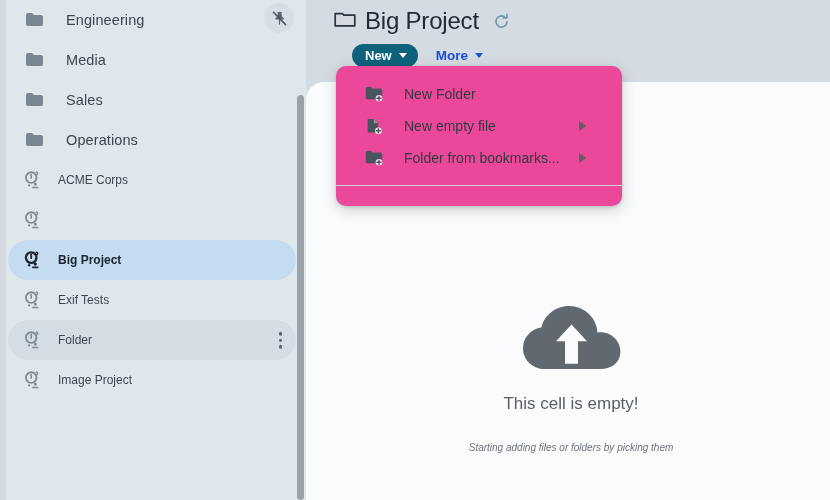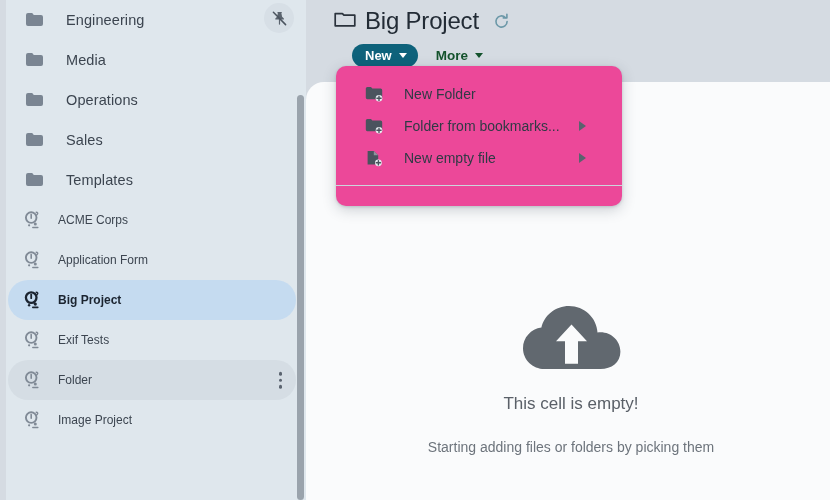--- a/index.html
+++ b/index.html
@@ -109,21 +109,21 @@
     display: flex; align-items: center; gap: 14px;
   }
   .btn-new {
     background: #0e627b; color: #ffffff;
     height: 23px; padding: 0 11px 0 13px;
     border-radius: 12px;
     display: flex; align-items: center; gap: 7px;
     font-size: 13px; font-weight: 700;
   }
   .btn-more {
-    color: #14532d; font-size: 13.5px; font-weight: 700;
+    color: #1d4ed8; font-size: 13.5px; font-weight: 700;
     display: flex; align-items: center; gap: 7px;
     padding: 0 4px;
   }
   .caret-down {
     width: 0; height: 0;
     border-left: 4px solid transparent;
     border-right: 4px solid transparent;
     border-top: 5px solid currentColor;
     display: block;
   }
@@ -139,22 +139,22 @@
   .empty-state {
     position: absolute; left: 0; right: 0; top: 218px;
     display: flex; flex-direction: column; align-items: center;
   }
   .empty-title {
     margin-top: 18px;
     font-size: 17px; color: #5a6068;
   }
   .empty-sub {
     margin-top: 22px;
-    font-size: 14px; color: #6d747c;
-    text-align: left; line-height: 23px;
+    font-size: 10px; color: #6d747c;
+    text-align: left; line-height: 23px; font-style: italic;
   }
 
   
   #menu {
     position: absolute; left: 330px; top: 66px;
     width: 286px;
     background: #ec4899;
     border-radius: 10px;
     box-shadow: 0 4px 14px rgba(40,55,70,.22), 0 1px 3px rgba(40,55,70,.18);
     padding: 12px 0 12px 0;
@@ -207,40 +207,32 @@
         </span>
         <span class="flabel">Media</span>
       </div>
 
       <div class="folder-row">
         <span class="ficon">
           <svg width="19" height="16" viewBox="0 0 19 16">
               <path d="M1 3a2 2 0 0 1 2-2h4.2l1.6 1.9H16a2 2 0 0 1 2 2v7.2a2 2 0 0 1-2 2H3a2 2 0 0 1-2-2z" fill="#7a8592"></path>
             </svg>
         </span>
-        <span class="flabel">Operations</span>
+        <span class="flabel">Sales</span>
       </div>
 
       <div class="folder-row">
         <span class="ficon">
           <svg width="19" height="16" viewBox="0 0 19 16">
               <path d="M1 3a2 2 0 0 1 2-2h4.2l1.6 1.9H16a2 2 0 0 1 2 2v7.2a2 2 0 0 1-2 2H3a2 2 0 0 1-2-2z" fill="#7a8592"></path>
             </svg>
         </span>
-        <span class="flabel">Sales</span>
-      </div>
-
-      <div class="folder-row">
-        <span class="ficon">
-          <svg width="19" height="16" viewBox="0 0 19 16">
-              <path d="M1 3a2 2 0 0 1 2-2h4.2l1.6 1.9H16a2 2 0 0 1 2 2v7.2a2 2 0 0 1-2 2H3a2 2 0 0 1-2-2z" fill="#7a8592"></path>
-            </svg>
-        </span>
-        <span class="flabel">Templates</span>
-      </div>
+        <span class="flabel">Operations</span>
+      </div>
+
 
 
       <div class="cell-row">
         <span class="cicon">
           <svg width="20" height="20" viewBox="0 0 20 20">
               <circle cx="8.2" cy="7.6" r="5.3" fill="none" stroke="#808a96" stroke-width="1.9"></circle>
               <path d="M8.2 4.6v3.6" stroke="#808a96" stroke-width="1.6" stroke-linecap="round"></path>
               <path d="M13.2 2.2c1.4 0 1.9 1 1.2 1.9l-1 1.3" fill="none" stroke="#808a96" stroke-width="1.4" stroke-linecap="round"></path>
               <circle cx="6.1" cy="15.3" r="1.1" fill="#808a96"></circle>
               <circle cx="12.3" cy="14.1" r="1.5" fill="#808a96"></circle>
@@ -254,21 +246,20 @@
         <span class="cicon">
           <svg width="20" height="20" viewBox="0 0 20 20">
               <circle cx="8.2" cy="7.6" r="5.3" fill="none" stroke="#808a96" stroke-width="1.9"></circle>
               <path d="M8.2 4.6v3.6" stroke="#808a96" stroke-width="1.6" stroke-linecap="round"></path>
               <path d="M13.2 2.2c1.4 0 1.9 1 1.2 1.9l-1 1.3" fill="none" stroke="#808a96" stroke-width="1.4" stroke-linecap="round"></path>
               <circle cx="6.1" cy="15.3" r="1.1" fill="#808a96"></circle>
               <circle cx="12.3" cy="14.1" r="1.5" fill="#808a96"></circle>
               <path d="M9.8 17.4h5" stroke="#808a96" stroke-width="1.5" stroke-linecap="round"></path>
             </svg>
         </span>
-        <span class="clabel">Application Form</span>
       </div>
 
       <div class="cell-row selected">
         <span class="cicon">
           <svg width="20" height="20" viewBox="0 0 20 20">
               <circle cx="8.2" cy="7.6" r="5.3" fill="none" stroke="#1b2430" stroke-width="2.3"></circle>
               <path d="M8.2 4.6v3.6" stroke="#1b2430" stroke-width="1.8" stroke-linecap="round"></path>
               <path d="M13.2 2.2c1.4 0 1.9 1 1.2 1.9l-1 1.3" fill="none" stroke="#1b2430" stroke-width="1.5" stroke-linecap="round"></path>
               <circle cx="6.1" cy="15.3" r="1.2" fill="#1b2430"></circle>
               <circle cx="12.3" cy="14.1" r="1.6" fill="#1b2430"></circle>
@@ -388,45 +379,45 @@
 
     <div class="menu-item">
       <span class="micon">
         <svg width="18" height="16" viewBox="0 0 18 16">
           <path d="M0.8 2.6a1.6 1.6 0 0 1 1.6-1.6h3.6l1.3 1.6h8.3a1.6 1.6 0 0 1 1.6 1.6v7.4a1.6 1.6 0 0 1-1.6 1.6H2.4a1.6 1.6 0 0 1-1.6-1.6z" fill="#4a535e"></path>
           <circle cx="14" cy="12.3" r="3.3" fill="#e6ecf0"></circle>
           <path d="M14 10.2v4.2M11.9 12.3h4.2" stroke="#4a535e" stroke-width="1.4" stroke-linecap="round"></path>
         </svg>
       </span>
       <span class="mlabel">New Folder</span>
-    </div>
-
-    <div class="menu-item">
-      <span class="micon">
-        <svg width="18" height="16" viewBox="0 0 18 16">
-          <path d="M0.8 2.6a1.6 1.6 0 0 1 1.6-1.6h3.6l1.3 1.6h8.3a1.6 1.6 0 0 1 1.6 1.6v7.4a1.6 1.6 0 0 1-1.6 1.6H2.4a1.6 1.6 0 0 1-1.6-1.6z" fill="#4a535e"></path>
-          <circle cx="14" cy="12.3" r="3.3" fill="#e6ecf0"></circle>
-          <path d="M14 10.2v4.2M11.9 12.3h4.2" stroke="#4a535e" stroke-width="1.4" stroke-linecap="round"></path>
-        </svg>
-      </span>
-      <span class="mlabel">Folder from bookmarks...</span>
-      <span class="submenu-arrow"></span>
     </div>
 
     <div class="menu-item">
       <span class="micon">
         <svg width="18" height="17" viewBox="0 0 18 17">
           <path d="M2.6 1h6.2l4.4 4.3v9.3H2.6z" fill="#4a535e"></path>
           <path d="M8.8 1v4.3h4.4" fill="#8d959e"></path>
           <circle cx="13.4" cy="12.8" r="3.4" fill="#e6ecf0"></circle>
           <path d="M13.4 10.7v4.2M11.3 12.8h4.2" stroke="#4a535e" stroke-width="1.4" stroke-linecap="round"></path>
         </svg>
       </span>
       <span class="mlabel">New empty file</span>
       <span class="submenu-arrow"></span>
     </div>
 
+    <div class="menu-item">
+      <span class="micon">
+        <svg width="18" height="16" viewBox="0 0 18 16">
+          <path d="M0.8 2.6a1.6 1.6 0 0 1 1.6-1.6h3.6l1.3 1.6h8.3a1.6 1.6 0 0 1 1.6 1.6v7.4a1.6 1.6 0 0 1-1.6 1.6H2.4a1.6 1.6 0 0 1-1.6-1.6z" fill="#4a535e"></path>
+          <circle cx="14" cy="12.3" r="3.3" fill="#e6ecf0"></circle>
+          <path d="M14 10.2v4.2M11.9 12.3h4.2" stroke="#4a535e" stroke-width="1.4" stroke-linecap="round"></path>
+        </svg>
+      </span>
+      <span class="mlabel">Folder from bookmarks...</span>
+      <span class="submenu-arrow"></span>
+    </div>
+
     <div class="menu-sep"></div>
 
 
   </div>
 
 </div>
 
 </body></html>

